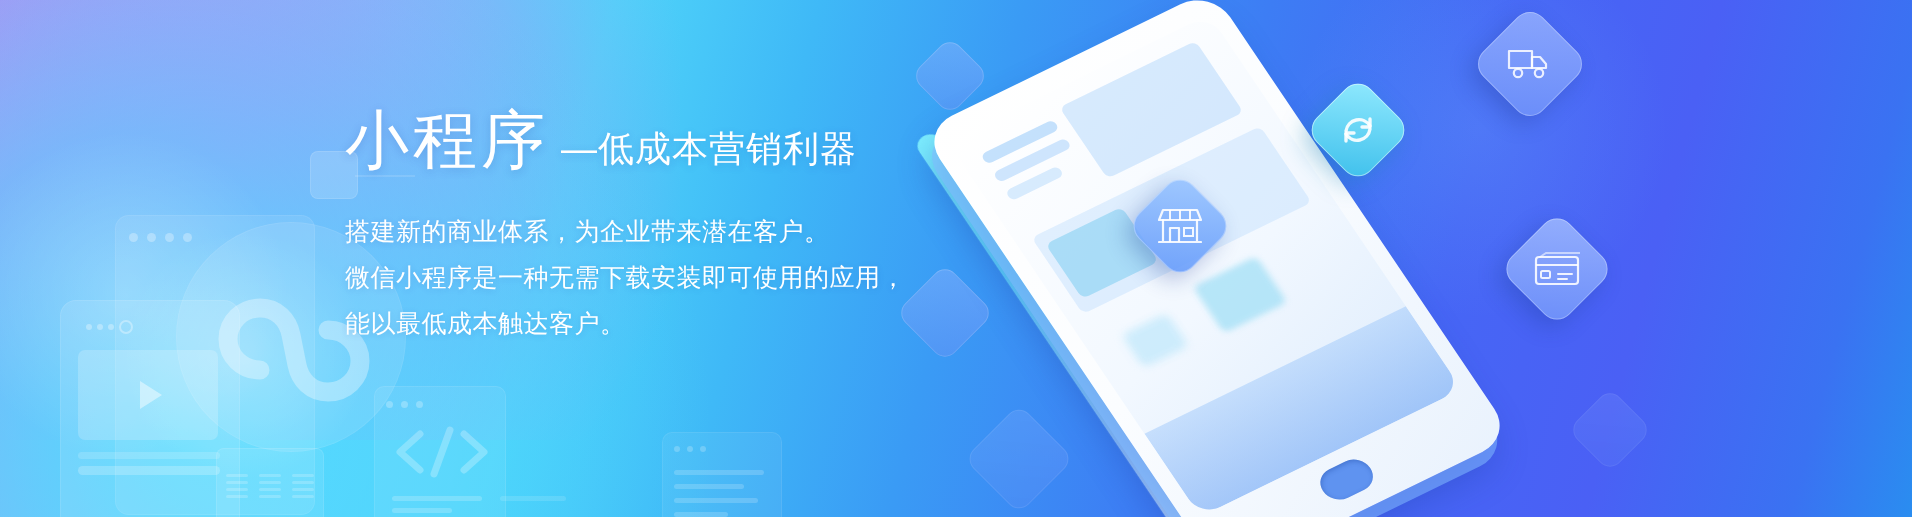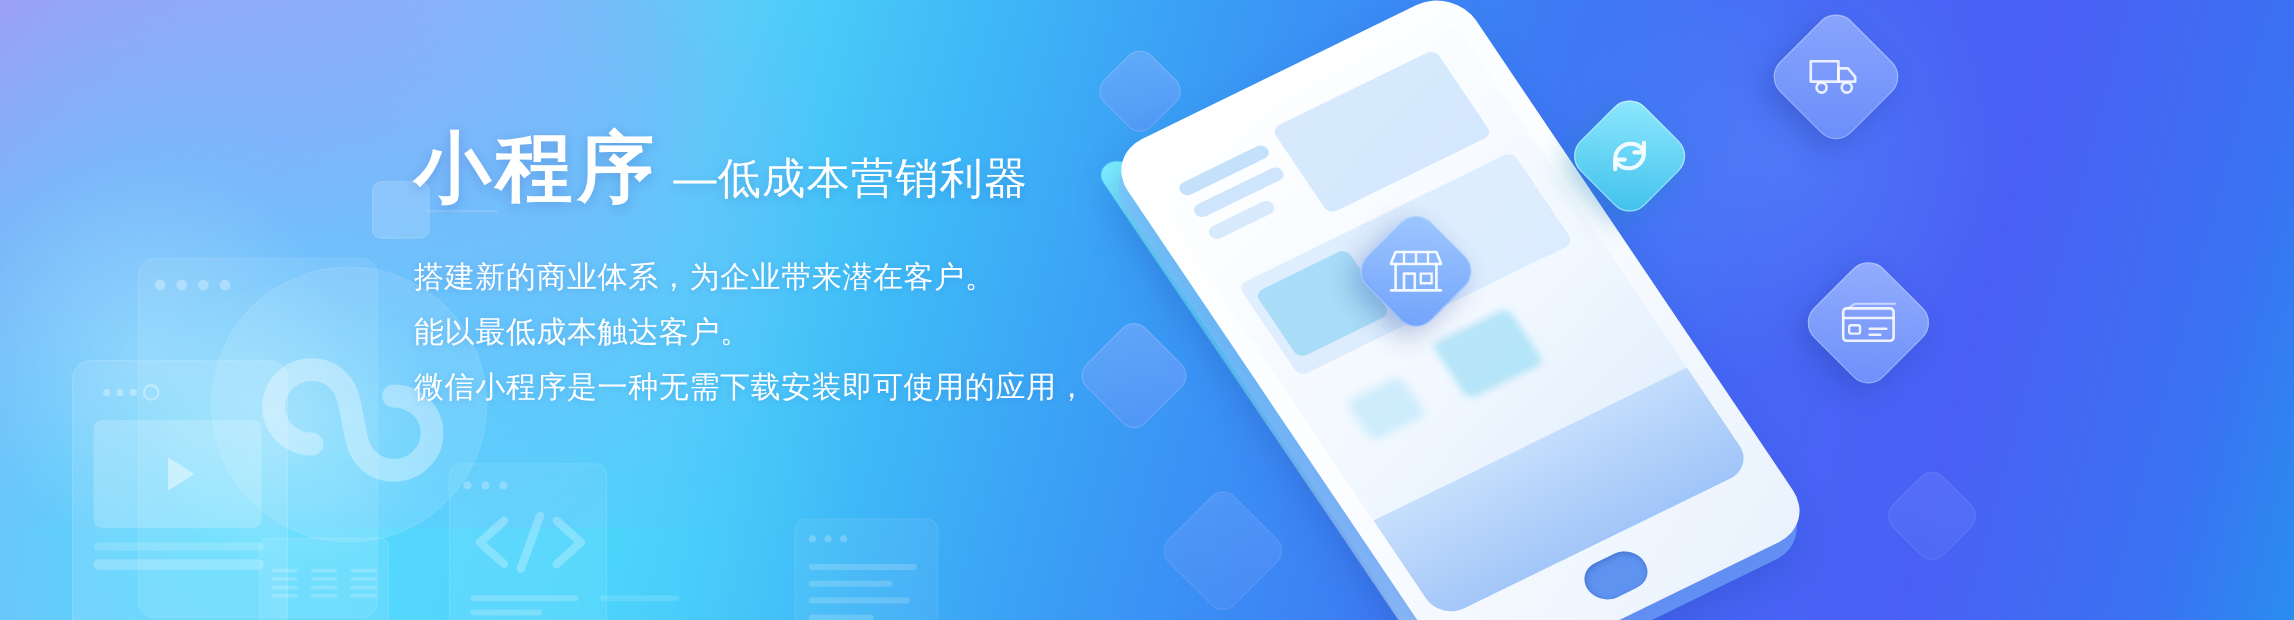--- a/index.html
+++ b/index.html
@@ -142,21 +142,21 @@
     box-shadow:inset 0 0 0 1px rgba(255,255,255,.08);
   }
   .card-doc .dots { position:absolute; left:12px; top:14px; display:flex; gap:7px; }
   .card-doc .dots i { width:6px; height:6px; border-radius:50%; background:rgba(255,255,255,.22); }
   .card-doc .ln { position:absolute; height:5px; background:rgba(255,255,255,.18); border-radius:3px; }
 
   
   .copy { position:absolute; left:345px; top:108px; width:620px; }
   .title-row { display:flex; align-items:flex-end; white-space:nowrap; }
   .title-main {
-    color:#ffffff; font-size:64px; font-weight:bold;
+    color:#ffffff; font-size:64px; font-weight:normal;
     letter-spacing:4px; line-height:1;
     text-shadow:0 2px 10px rgba(30,60,160,.22);
   }
   .title-sub {
     color:#ffffff; font-size:36px; font-weight:normal;
     letter-spacing:1px; line-height:1;
     margin-left:12px; padding-bottom:5px;
     text-shadow:0 2px 8px rgba(30,60,160,.20);
   }
   .desc { margin-top:36px; }
@@ -338,22 +338,22 @@
     <div class="ln" style="left:12px;top:80px;width:54px;"></div>
   </div>
 
   <div class="copy">
     <div class="title-row">
       <span class="title-main">小程序</span>
       <span class="title-sub">—低成本营销利器</span>
     </div>
     <div class="desc">
       <p>搭建新的商业体系，为企业带来潜在客户。</p>
+      <p>微信小程序是一种无需下载安装即可使用的应用，</p>
       <p>能以最低成本触达客户。</p>
-      <p>微信小程序是一种无需下载安装即可使用的应用，</p>
     </div>
   </div>
 
   <div class="scene">
 
     <div class="diamond d1"></div>
     <div class="diamond d2"></div>
     <div class="diamond d3"></div>
     <div class="diamond d4"></div>
     <div class="diamond d5"></div>

